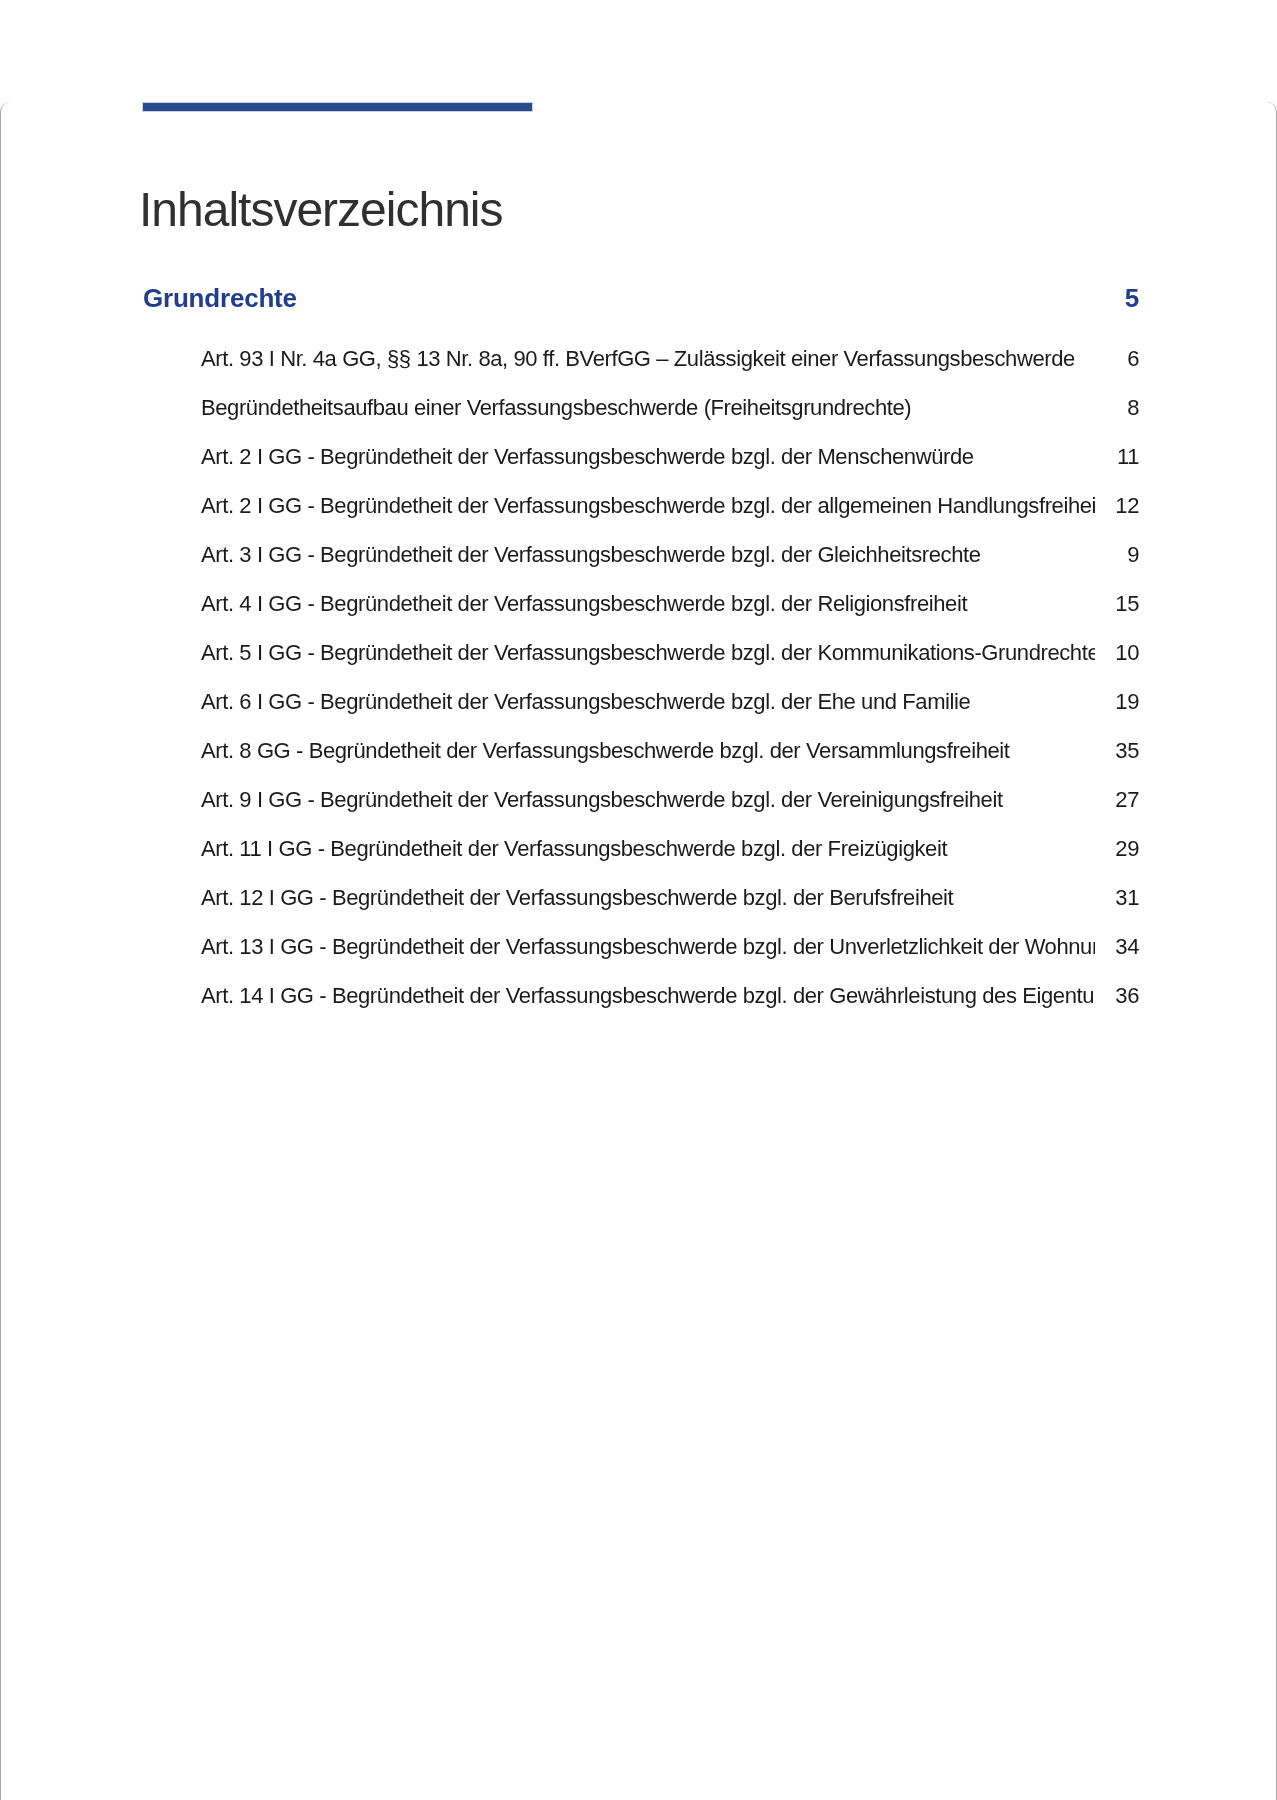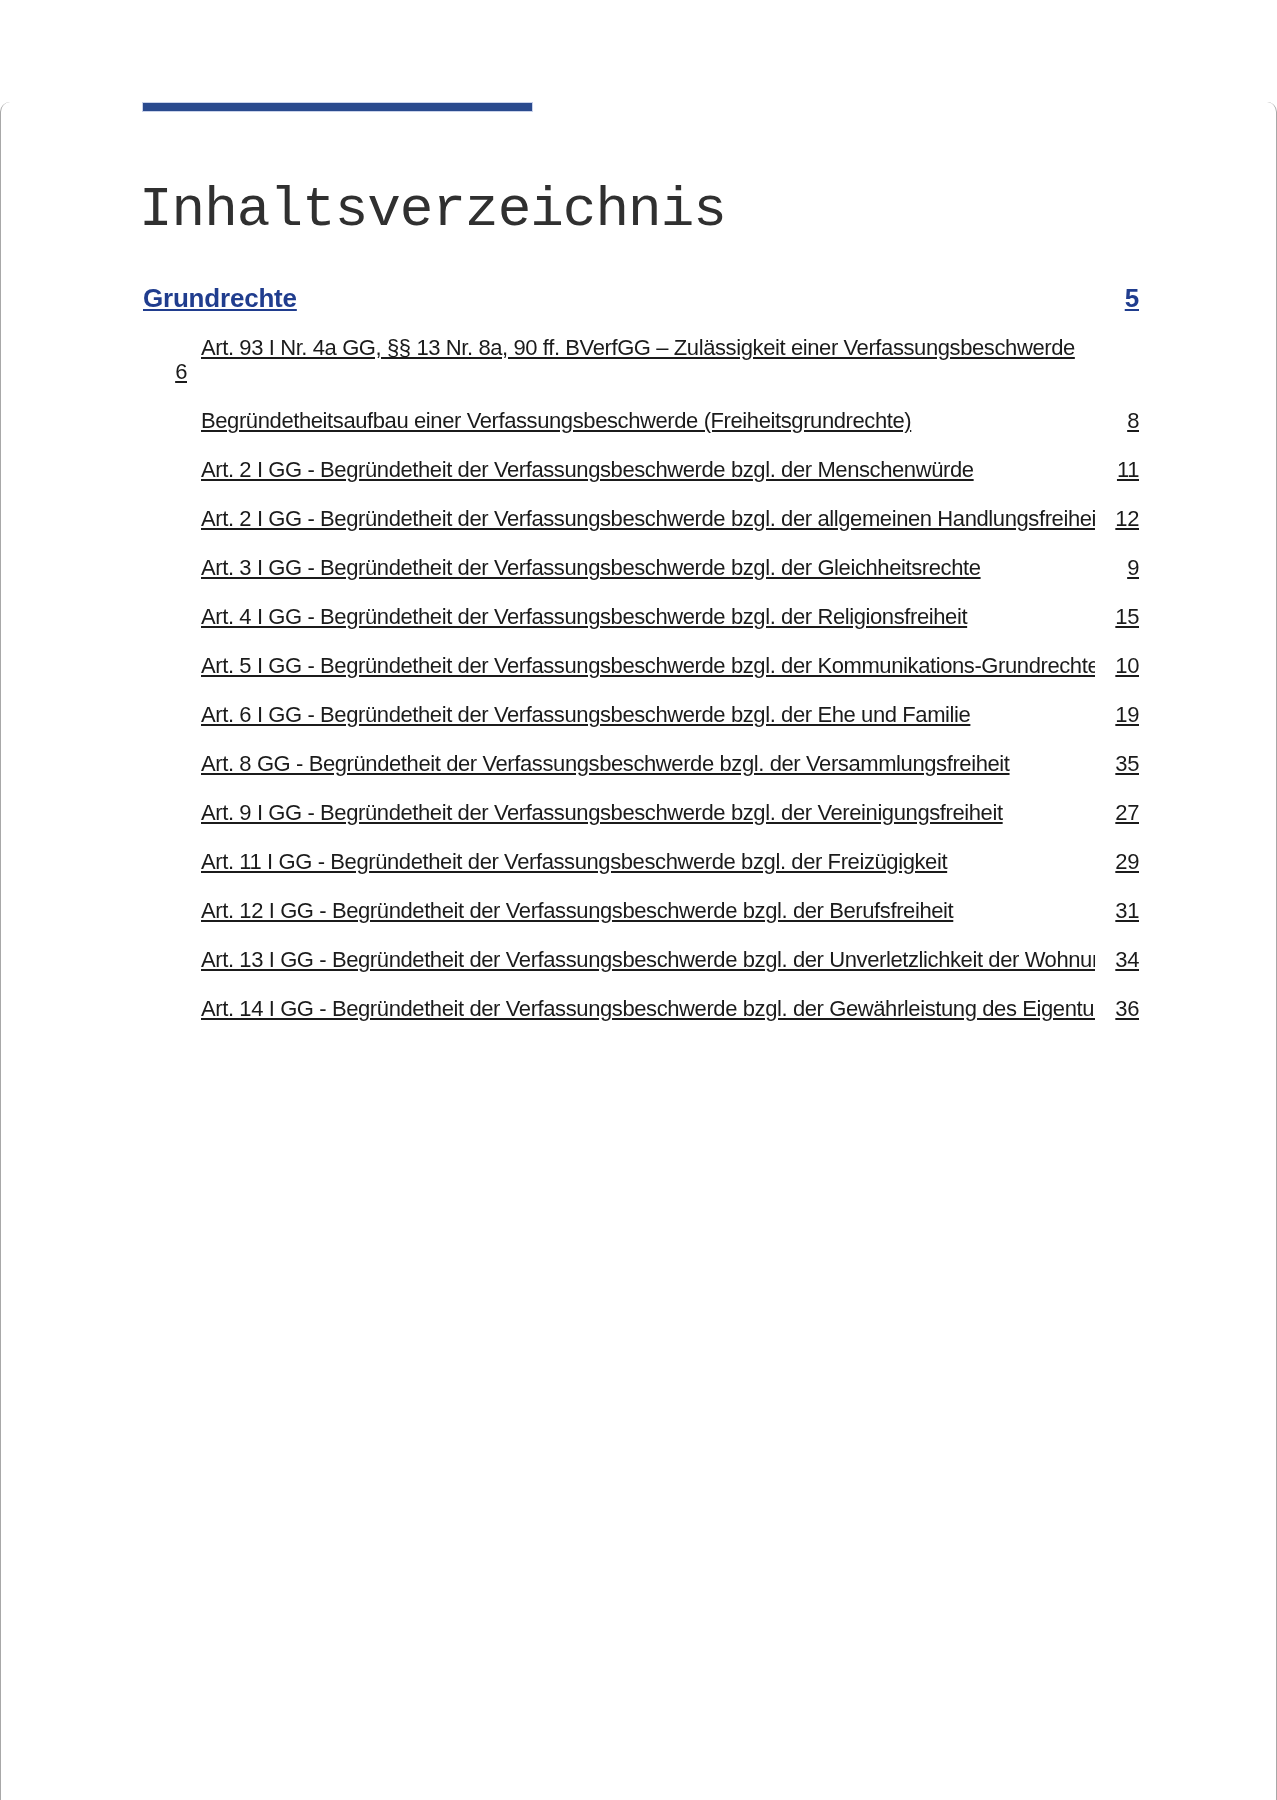--- a/index.html
+++ b/index.html
@@ -20,43 +20,43 @@
     border-radius: 10px 10px 0 0;
   }
   .accent-bar {
     margin: 102px 0 0 141px;
     width: 391px; height: 10px;
     background: #2a4a8e;
     border: 1px solid #c9d2ea;
   }
   .page-title {
     margin: 62px 0 0 138px;
-    font-family: Liberation Mono, monospace;
+    font-family: Liberation Sans, sans-serif;
     font-weight: 400;
-    font-size: 56px; line-height: 72px;
+    font-size: 48px; line-height: 72px;
     letter-spacing: -1px;
     color: #303030;
   }
   .toc { margin: 0 137px 0 142px; }
-  .toc-row { display: flex; justify-content: space-between; align-items: baseline; text-decoration: underline; }
+  .toc-row { display: flex; justify-content: space-between; align-items: baseline; }
   .section-row {
     margin-top: 38px;
     font-size: 26px; line-height: 28px;
     font-weight: bold;
     color: #203d8e;
     letter-spacing: -0.2px;
   }
   .section-page { text-align: right; white-space: nowrap; }
   .entry {
     margin-top: 25px;
     font-size: 22px; line-height: 24px;
     color: #1b1b1b;
     letter-spacing: -0.4px;
   }
-  .entry:first-child { margin-top: 24px; flex-direction: column; }
+  .entry:first-child { margin-top: 35px; }
   .entry-label { flex: 1 1 auto; padding-left: 58px; padding-right: 24px; white-space: nowrap; overflow: hidden; }
   .entry-page { flex: 0 0 auto; min-width: 44px; text-align: right; white-space: nowrap; }
 </style>
 </head>
 <body>
 
 <div class="page">
 
   <div class="accent-bar" style="background: rgb(42, 74, 142);"></div>
 

